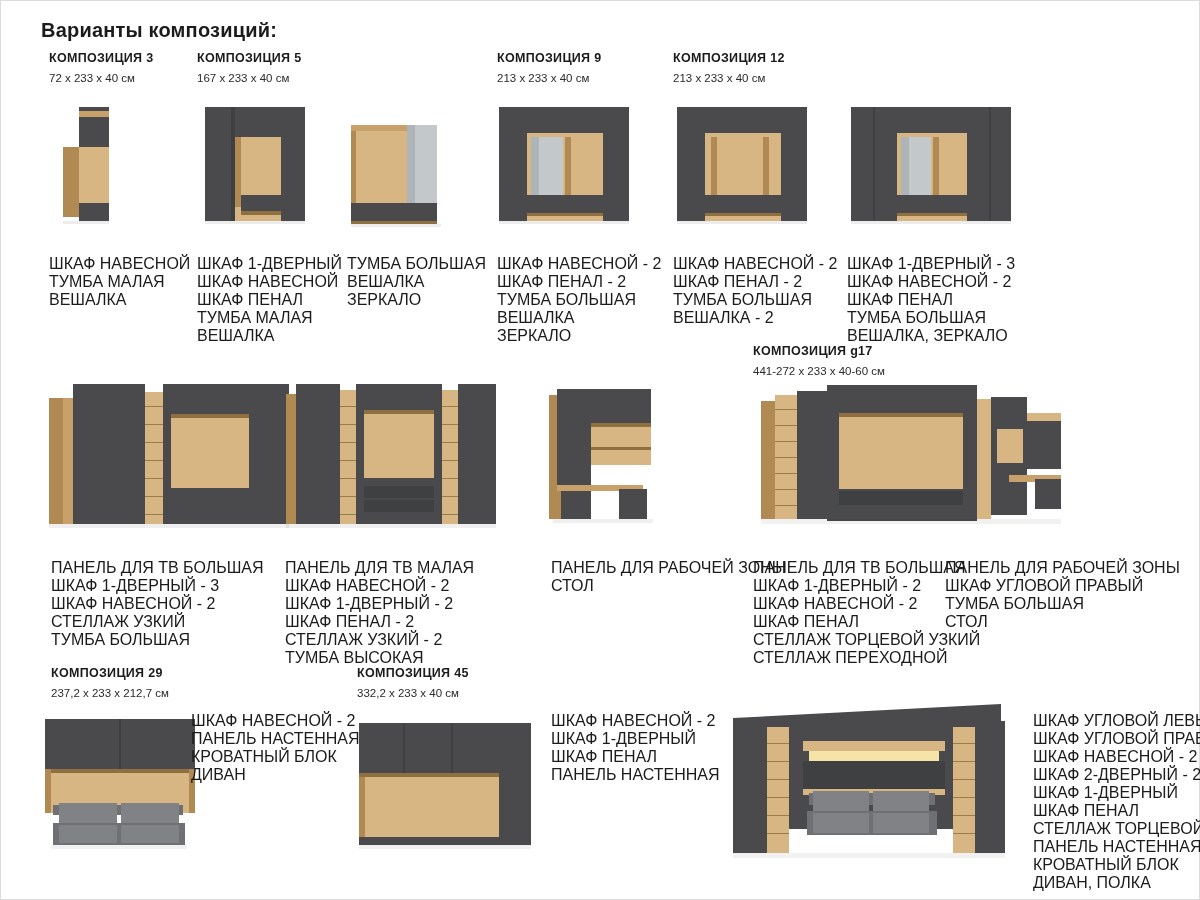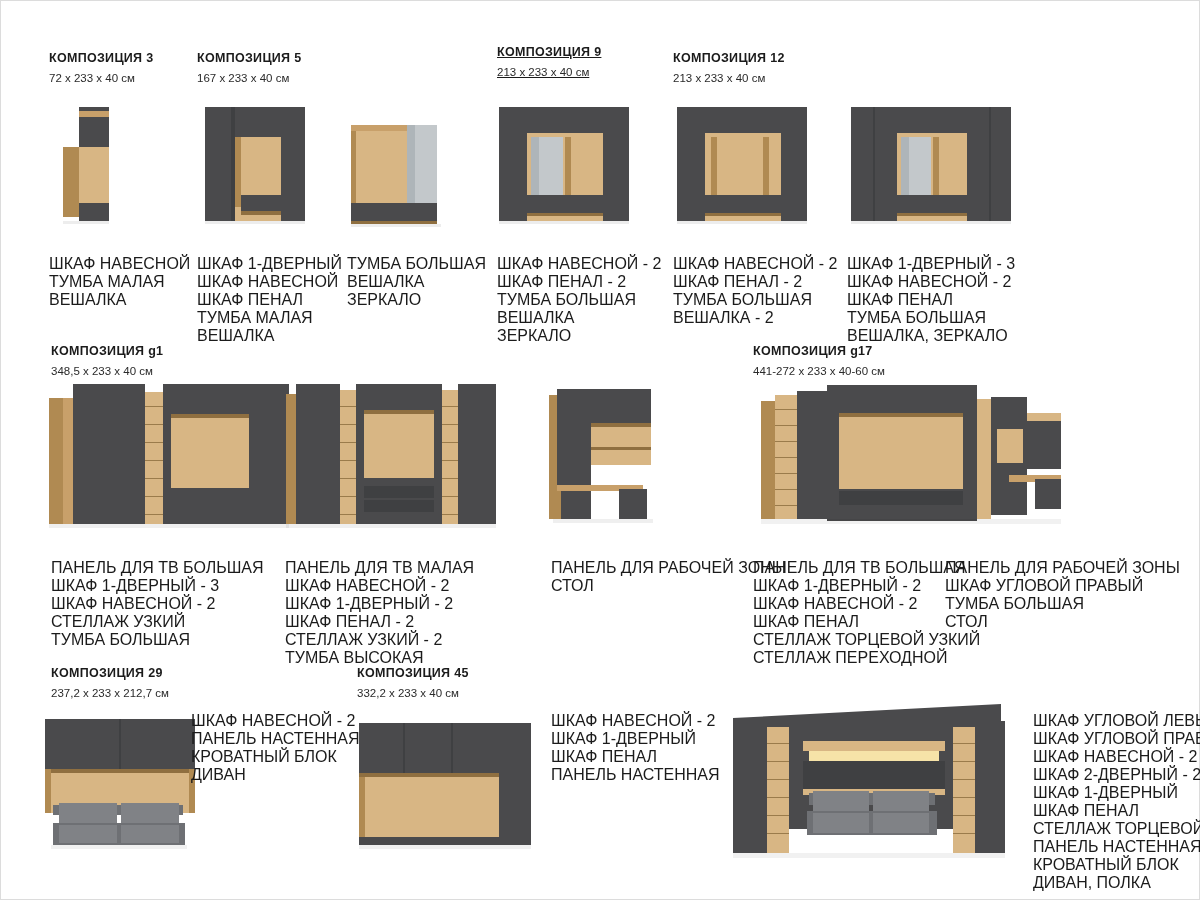--- a/index.html
+++ b/index.html
@@ -60,20 +60,21 @@
   .shelfset i {
     position: absolute; left: 0; right: 0;
     height: 1px; background: #9a7b4b; display:block;
   }
 </style>
 </head>
 <body>
 
 <div class="page">
 
+  <div class="title">Варианты композиций:</div>
 
   <div class="item" style="left:48px; top:50px; width:140px;">
     <div class="name">КОМПОЗИЦИЯ 3</div>
     <div class="dims">72 х 233 х 40 см</div>
   </div>
   <div class="fig" style="left:60px; top:106px; width:60px; height:120px;">
     <div class="blk dark" style="left:18px; top:0; width:30px; height:4px;"></div>
     <div class="blk wood" style="left:18px; top:4px; width:30px; height:6px;"></div>
     <div class="blk dark" style="left:18px; top:10px; width:30px; height:30px;"></div>
     <div class="blk wood-d" style="left:2px; top:40px; width:16px; height:70px;"></div>
@@ -119,21 +120,21 @@
     <div class="blk dark" style="left:0; top:78px; width:86px; height:18px;"></div>
     <div class="blk wood-dd" style="left:0; top:96px; width:86px; height:3px;"></div>
     <div class="blk shadow" style="left:0; top:99px; width:90px; height:3px; opacity:.4;"></div>
   </div>
   <div class="parts" style="position:absolute; left:346px; top:254px;">
     <div>ТУМБА БОЛЬШАЯ</div>
     <div>ВЕШАЛКА</div>
     <div>ЗЕРКАЛО</div>
   </div>
 
-  <div class="item" style="left:496px; top:44px; width:160px;text-decoration:underline;">
+  <div class="item" style="left:496px; top:50px; width:160px;">
     <div class="name">КОМПОЗИЦИЯ 9</div>
     <div class="dims">213 х 233 х 40 см</div>
   </div>
   <div class="fig" style="left:498px; top:106px; width:130px; height:120px;">
     <div class="blk dark" style="left:0; top:0; width:28px; height:114px;"></div>
     <div class="blk wood-l" style="left:28px; top:0; width:76px; height:114px;"></div>
     <div class="blk dark" style="left:28px; top:0; width:76px; height:26px;"></div>
     <div class="blk glass" style="left:32px; top:30px; width:32px; height:58px;"></div>
     <div class="blk glass2" style="left:32px; top:30px; width:8px; height:58px;"></div>
     <div class="blk wood-d" style="left:66px; top:30px; width:6px; height:58px;"></div>
@@ -189,24 +190,20 @@
     <div class="blk shadow" style="left:0; top:114px; width:160px; height:3px; opacity:.4;"></div>
   </div>
   <div class="parts" style="position:absolute; left:846px; top:254px;">
     <div>ШКАФ 1-ДВЕРНЫЙ - 3</div>
     <div>ШКАФ НАВЕСНОЙ - 2</div>
     <div>ШКАФ ПЕНАЛ</div>
     <div>ТУМБА БОЛЬШАЯ</div>
     <div>ВЕШАЛКА, ЗЕРКАЛО</div>
   </div>
 
-  <div class="item" style="left:50px; top:343px; width:200px;">
-    <div class="name">КОМПОЗИЦИЯ g1</div>
-    <div class="dims">348,5 х 233 х 40 см</div>
-  </div>
   <div class="fig" style="left:48px; top:383px; width:240px; height:150px;">
     <div class="blk wood-d" style="left:0; top:14px; width:14px; height:126px;"></div>
     <div class="blk wood" style="left:14px; top:14px; width:10px; height:126px;"></div>
     <div class="blk dark" style="left:24px; top:0; width:72px; height:140px;"></div>
     <div class="blk wood-l" style="left:96px; top:8px; width:18px; height:132px;"></div>
     <div class="shelfset" style="left:96px; top:8px; width:18px; height:132px;">
       <i style="top:14px;"></i>
         <i style="top:32px;"></i>
         <i style="top:50px;"></i>
         <i style="top:68px;"></i>

